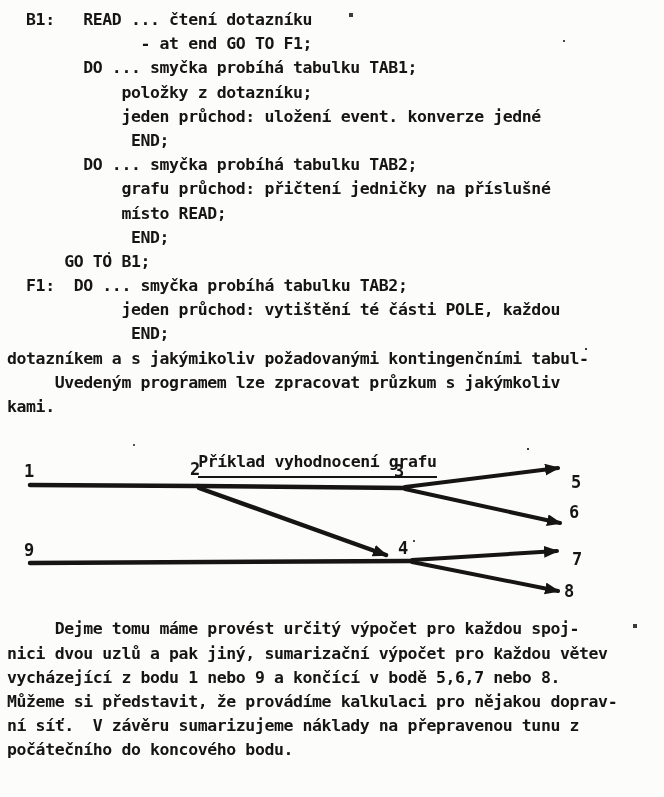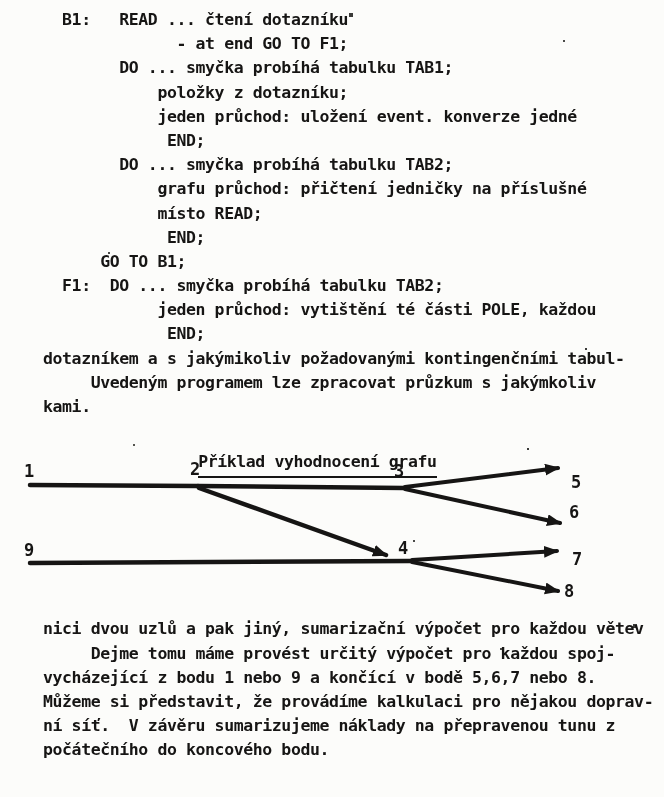--- a/index.html
+++ b/index.html
@@ -21,21 +21,20 @@
     left: 7px;
     top: 8px;
     width: 650px;
   }
   .ln {
     white-space: pre;
     font-size: 16.5px;
     line-height: 24.2px;
     height: 24.2px;
     letter-spacing: -0.4px;
-    margin-left: 36px;
   }
   .para1 { margin-top: 0; }
   .heading-row {
     margin-top: 7px;
     height: 24.2px;
     padding-left: 153px;
     font-size: 16.5px;
     line-height: 24.2px;
     white-space: pre;
     letter-spacing: -0.4px;
@@ -132,21 +131,21 @@
       <text x="571" y="34">5</text>
       <text x="569" y="64">6</text>
       <text x="24" y="102">9</text>
       <text x="398" y="100">4</text>
       <text x="572" y="111">7</text>
       <text x="564" y="143">8</text>
     </svg>
   </div>
 
   <div class="para2">
+    <div class="ln">     Dejme tomu máme provést určitý výpočet pro každou spoj-</div>
     <div class="ln">nici dvou uzlů a pak jiný, sumarizační výpočet pro každou větev</div>
-    <div class="ln">     Dejme tomu máme provést určitý výpočet pro každou spoj-</div>
     <div class="ln">vycházející z bodu 1 nebo 9 a končící v bodě 5,6,7 nebo 8.</div>
     <div class="ln">Můžeme si představit, že provádíme kalkulaci pro nějakou doprav-</div>
     <div class="ln">ní síť.  V závěru sumarizujeme náklady na přepravenou tunu z</div>
     <div class="ln">počátečního do koncového bodu.</div>
   </div>
 
 </div>
 
 </body></html>

